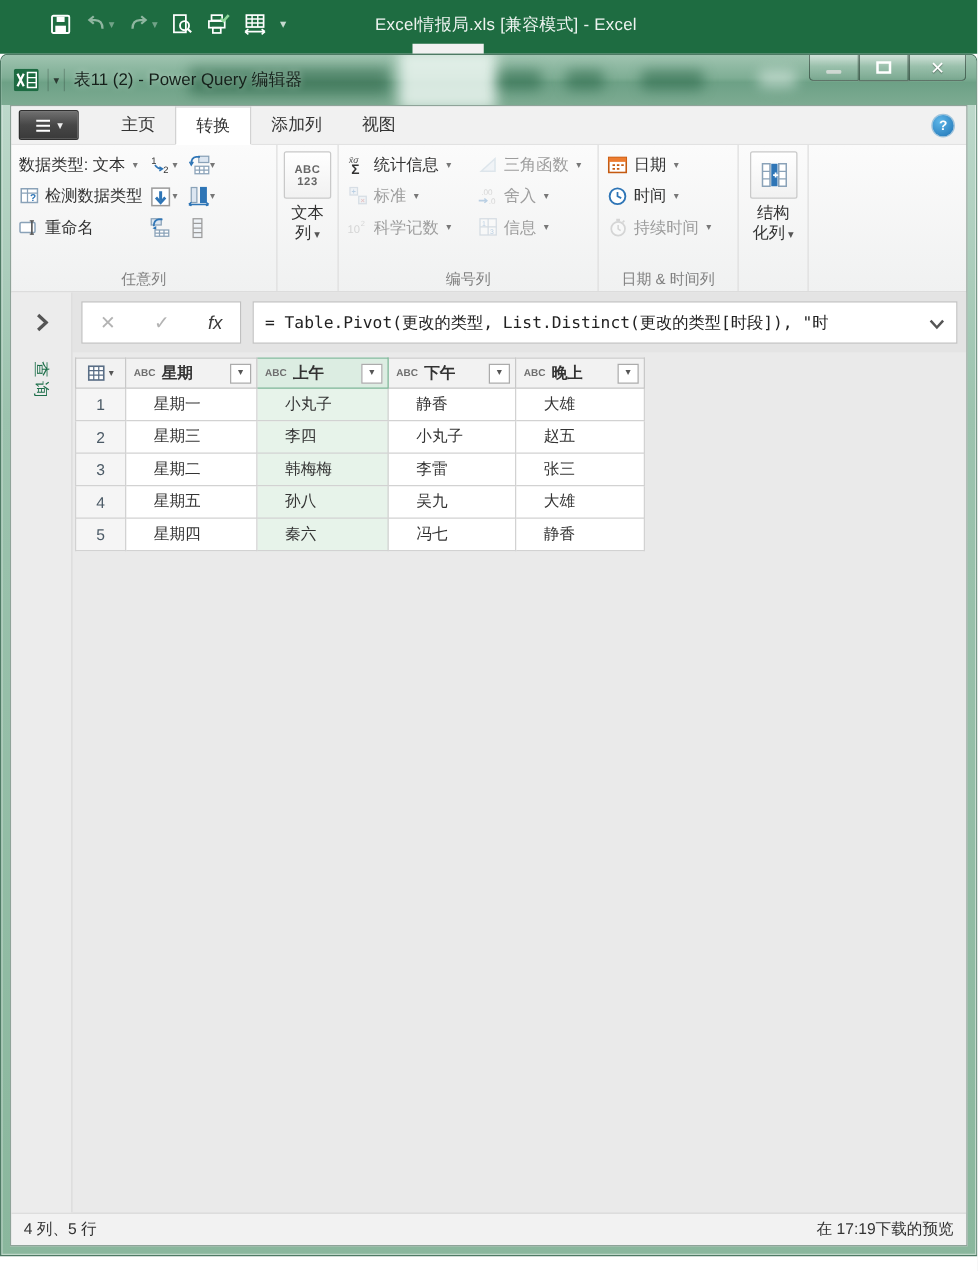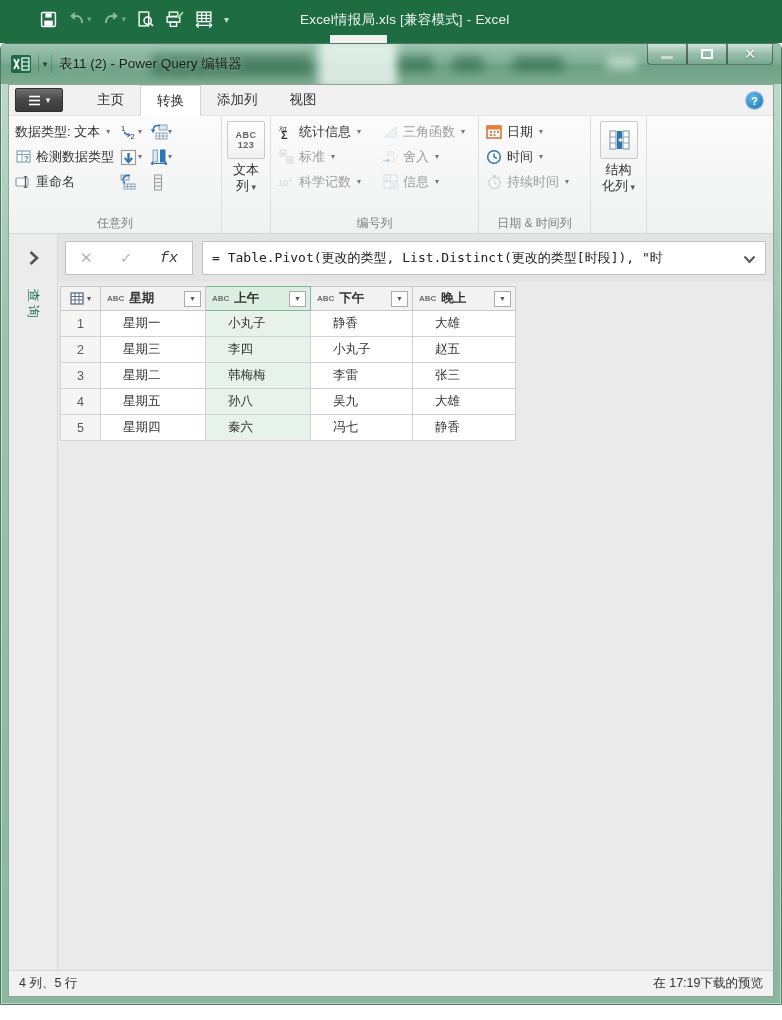--- a/index.html
+++ b/index.html
@@ -78,21 +78,21 @@
   
   .main { flex:1; display:flex; min-height:0; background:#eaeaea; }
   .qpane { flex:0 0 49px; background:#ececec; border-right:1px solid #d9d9d9; position:relative; }
   .qpane-expand { position:absolute; left:0; right:0; top:16px; text-align:center; cursor:pointer; }
   .qpane-label { position:absolute; left:50%; top:62px; transform:translateX(-50%) rotate(90deg); transform-origin:center; color:#1d6f4a; font-size:13px; letter-spacing:3px; white-space:nowrap; }
   .right-col { flex:1; display:flex; flex-direction:column; min-width:0; }
 
   .formula-row { flex:0 0 48px; background:#e4e4e4; display:flex; align-items:center; padding:0 7px; gap:9px; }
   .fxbox { flex:0 0 128px; height:34px; background:#fff; border:1px solid #c0c0c0; display:flex; align-items:center; justify-content:space-between; padding:0 14px; }
   .fx-cancel,.fx-check { color:#b3b3b3; font-size:15px; font-weight:bold; cursor:pointer; }
-  .fx-label { font-family:Liberation Mono, monospace; font-style:italic; font-size:15px; color:#3b3b3b; }
+  .fx-label { font-family:Liberation Sans, sans-serif; font-style:italic; font-size:15px; color:#3b3b3b; }
   .formula-input { flex:1; height:34px; background:#fff; border:1px solid #c0c0c0; display:flex; align-items:center; padding:0 30px 0 9px; position:relative; overflow:hidden; cursor:text; }
   .formula-text { font-family:"DejaVu Sans Mono","Liberation Mono",monospace; font-size:13px; color:#222; white-space:pre; }
   .formula-expand { position:absolute; right:9px; top:10px; cursor:pointer; }
 
   
   .grid-area { flex:1; background:#eaeaea; padding:4px 0 0 2px; overflow:hidden; }
   table.pqgrid { border-collapse:collapse; background:#fff; table-layout:fixed; }
   .pqgrid th, .pqgrid td { border:1px solid #d2d2d2; height:26px; padding:0; font-weight:normal; }
   .pqgrid thead th { background:#f2f2f2; border-color:#c8c8c8; height:24px; cursor:pointer; }
   .pqgrid .col-rn { width:40px; }

